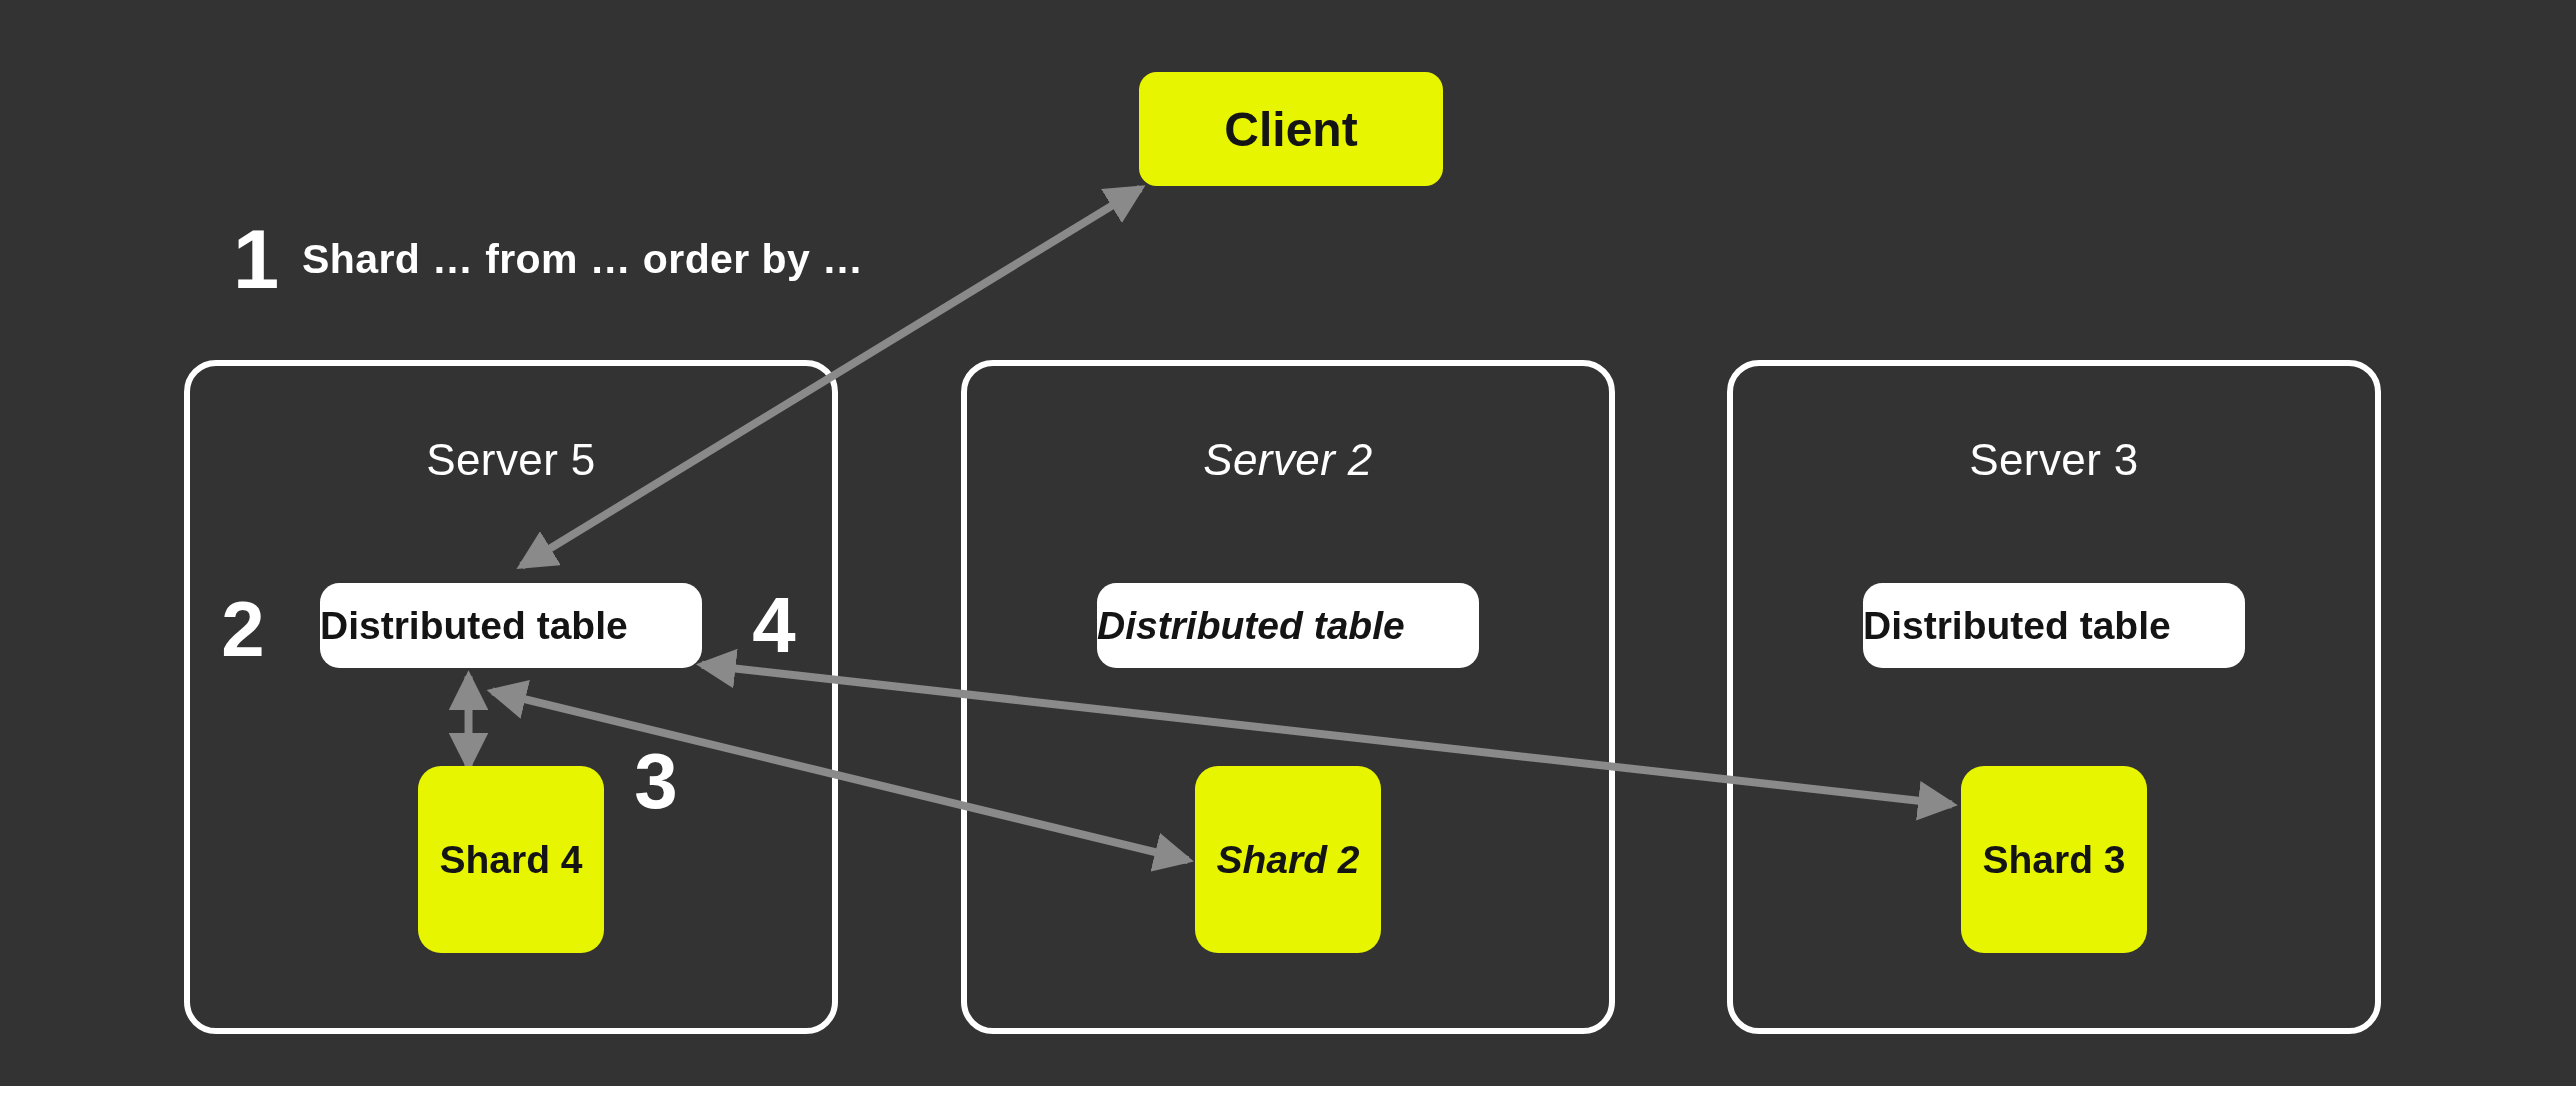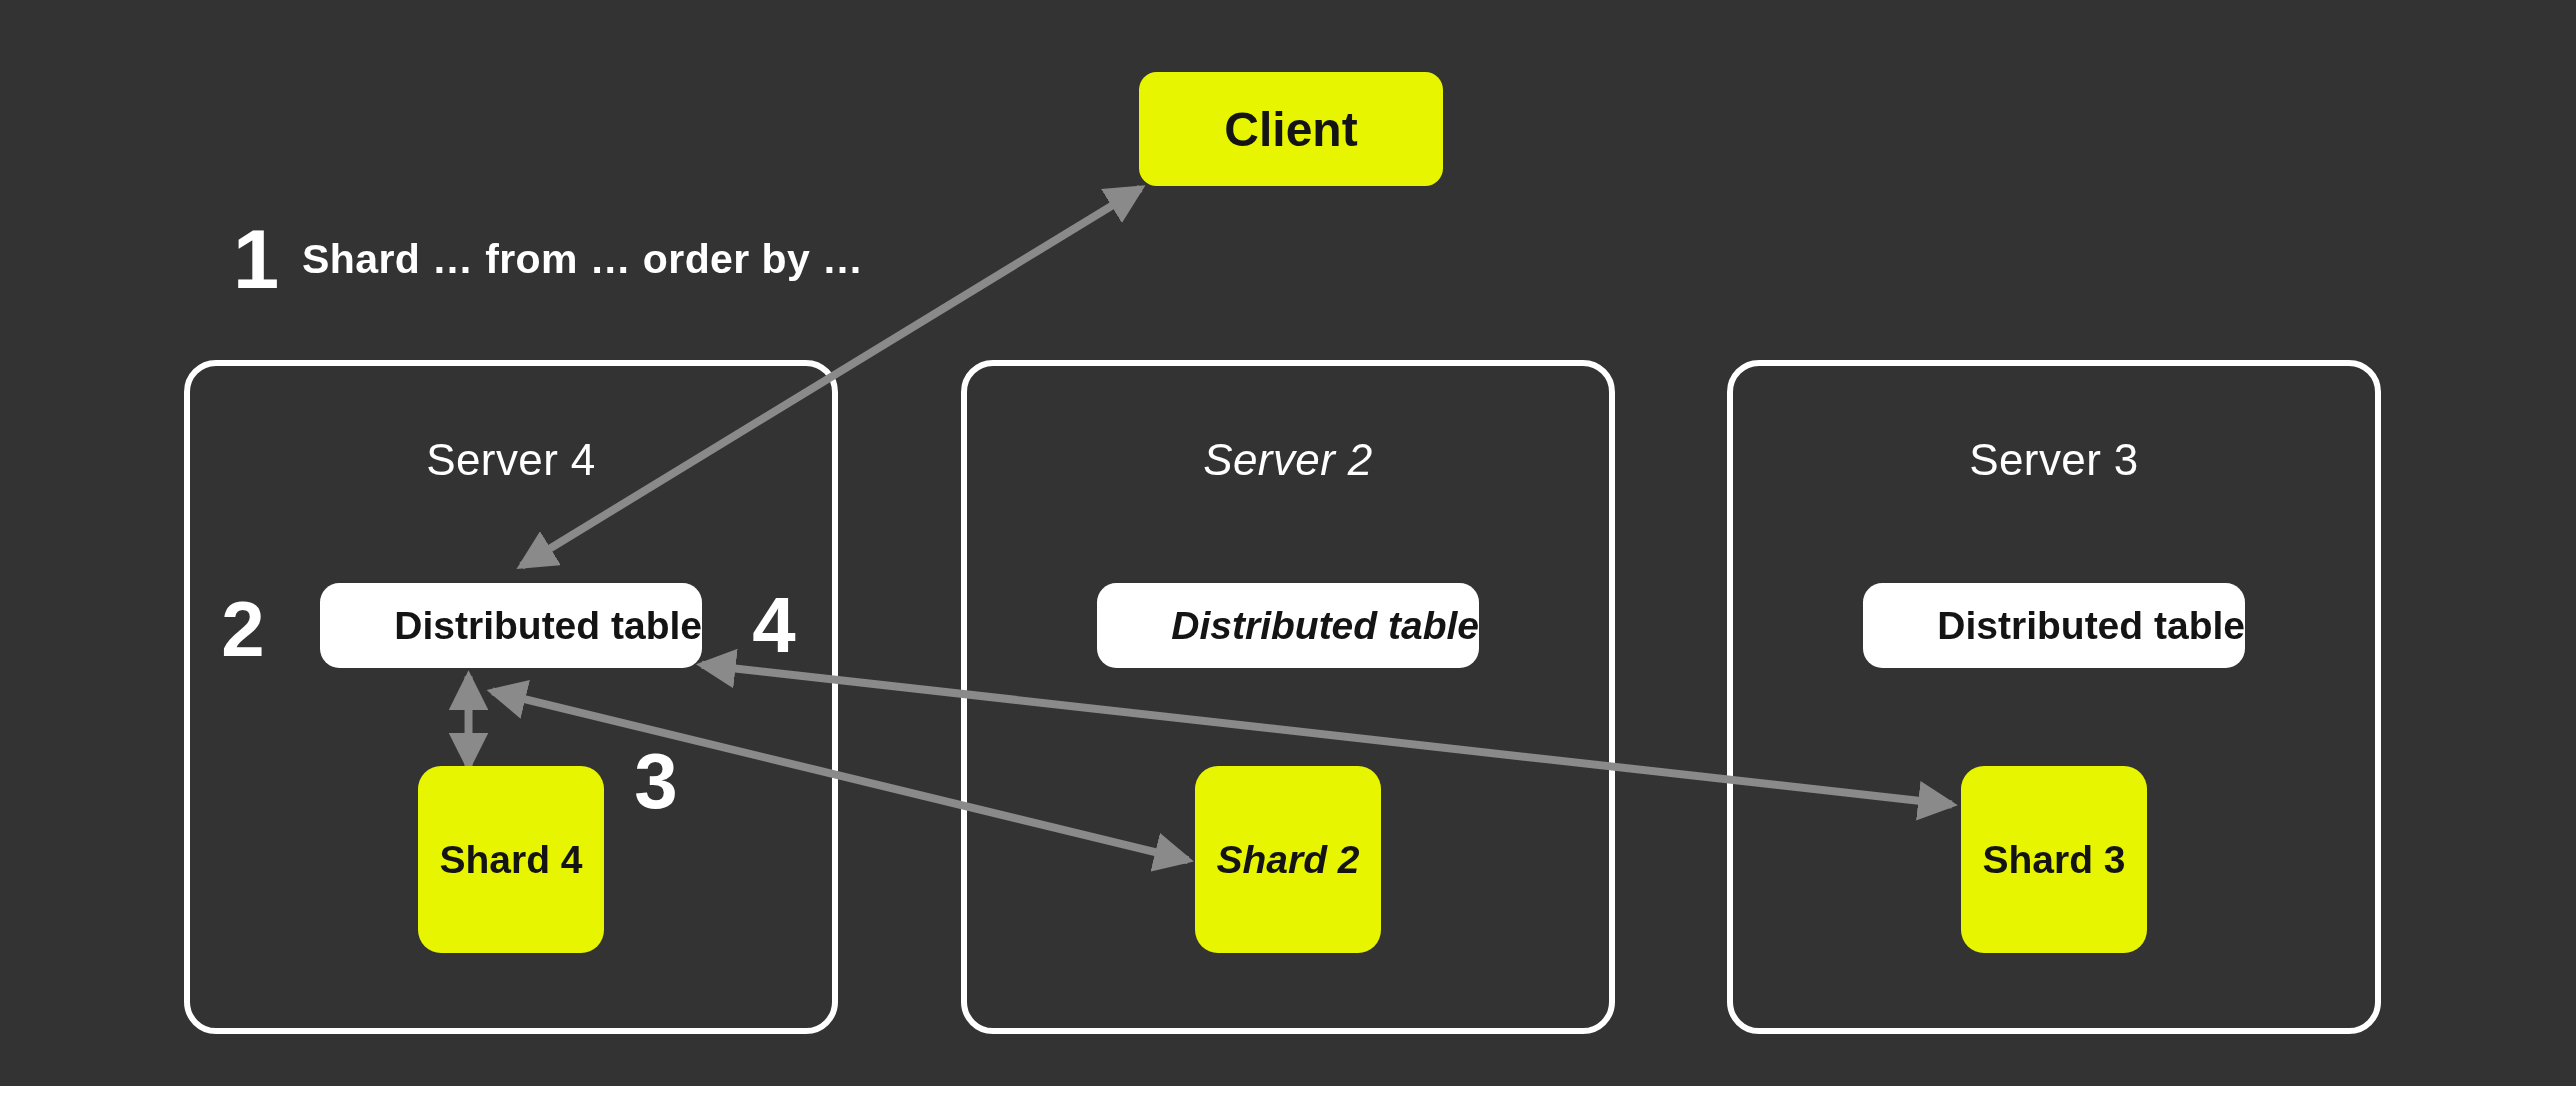--- a/index.html
+++ b/index.html
@@ -35,21 +35,21 @@
     text-align:center;
     font-size:44px;font-weight:500;letter-spacing:0.4px;
     color:var(--text_light);
   }
 
   
   .dt-node{
     position:absolute;top:217px;left:50%;transform:translateX(-50%);
     width:382px;height:85px;
     background:var(--node_white);border-radius:19.4px;
-    display:flex;align-items:center;justify-content:flex-end;
+    display:flex;align-items:center;justify-content:flex-start;
     font-size:39px;font-weight:700;color:var(--text_dark);
     z-index:3;white-space:nowrap;
   }
   .shard-node{
     position:absolute;top:400px;left:50%;transform:translateX(-50%);
     width:186px;height:187px;
     background:var(--node_yellow);border-radius:23px;
     display:flex;align-items:center;justify-content:center;
     font-size:39px;font-weight:700;color:var(--text_dark);
     z-index:3;white-space:nowrap;
@@ -107,21 +107,21 @@
   </div>
 
   <span class="step-number step-number-1">1</span>
   <span class="step-query">Shard … from … order by …</span>
 
   <span class="step-number step-number-2">2</span>
   <span class="step-number step-number-3">3</span>
   <span class="step-number step-number-4">4</span>
 
   <div class="server server-1">
-    <div class="server-title">Server 4</div>
+    <div class="server-title">Server 5</div>
     <div class="dt-node">
       <span>Distributed table</span>
     </div>
     <div class="shard-node">
       <span>Shard 4</span>
     </div>
   </div>
 
   <div class="server server-2">
     <div class="server-title">Server 2</div>

